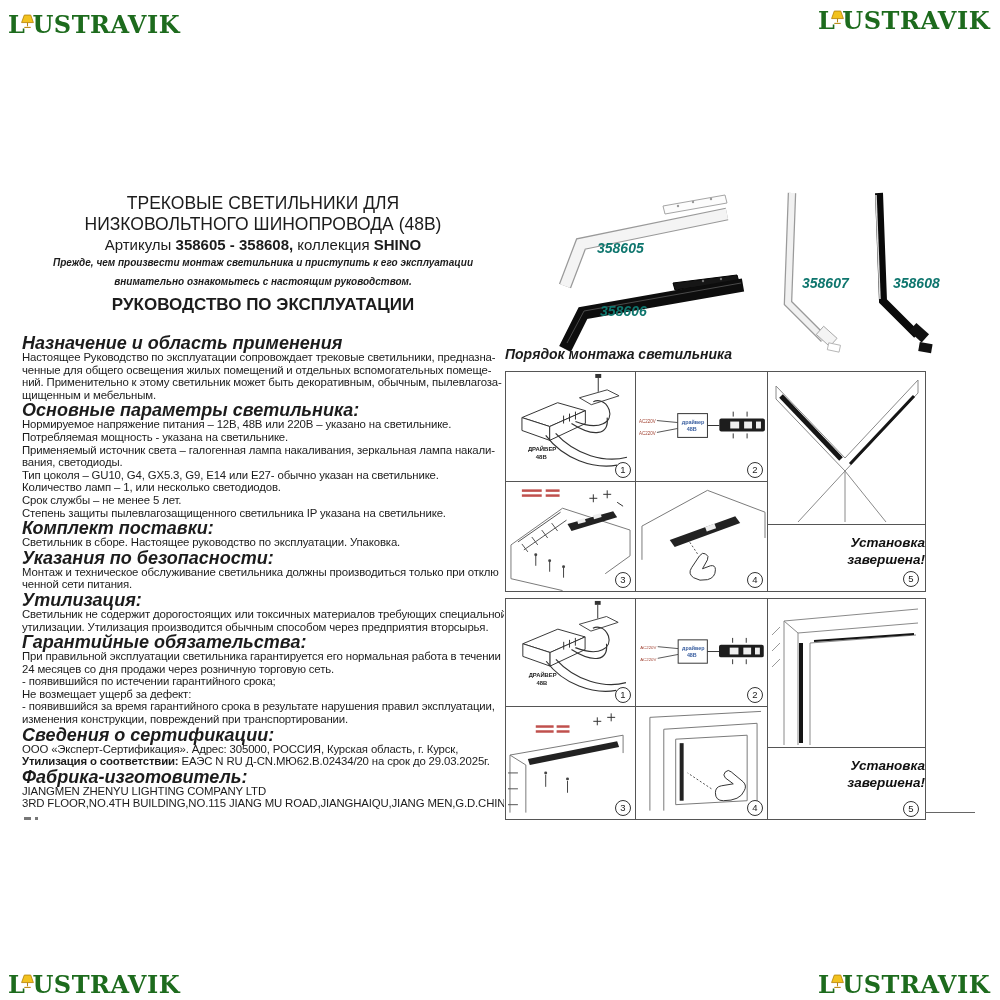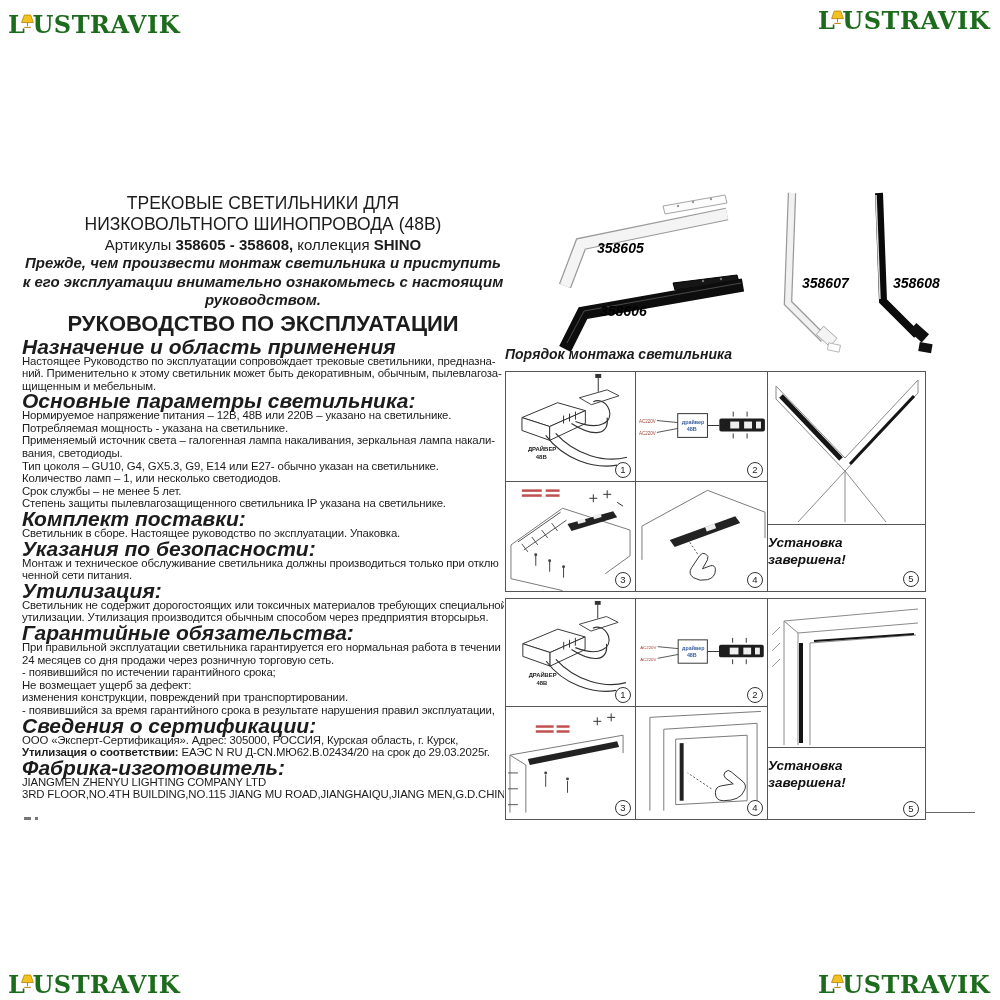--- a/index.html
+++ b/index.html
@@ -11,47 +11,47 @@
   .logo{position:absolute;display:flex;align-items:flex-start;
         font-family:"DejaVu Serif",serif;font-weight:700;font-size:24px;
         color:#1d6b1d;letter-spacing:.5px;line-height:26px;white-space:nowrap}
   .lamp{width:15px;height:15px;margin:2px -3px 0 -5px}
 
   
   .left-col{position:absolute;left:22px;top:193px;width:482px}
   .doc-title{text-align:center;font-weight:400;font-size:17.5px;line-height:21px}
   .subtitle{text-align:center;font-size:15px;line-height:19px}
   .subtitle b{font-weight:700}
-  .notice{text-align:center;font-weight:700;font-style:italic;font-size:15px;line-height:18.5px}
-  .manual-title{text-align:center;font-weight:700;font-size:22px;line-height:25px;margin:1px 0 2px}
-  .sec-heading{font-weight:700;font-style:italic;font-size:21px;line-height:16px;padding-top:1px}
+  .notice{text-align:center;font-weight:700;font-style:italic;font-size:10px;line-height:18.5px}
+  .manual-title{text-align:center;font-weight:700;font-size:17px;line-height:25px;margin:1px 0 17px}
+  .sec-heading{font-weight:700;font-style:italic;font-size:18px;line-height:16px;padding-top:1px}
   .sec-line{font-size:11.4px;line-height:12.6px;white-space:nowrap;overflow:hidden;letter-spacing:-.15px}
   .sec-line b{font-weight:700}
   .cutoff{position:absolute;left:24px;top:817px;width:30px;height:3px;
           background:linear-gradient(90deg,#777 0 7px,transparent 7px 11px,#777 11px 14px,transparent 14px 100%)}
 
   
   .products{position:absolute;left:505px;top:183px;width:490px;height:170px}
   .products svg{position:absolute}
-  .p-label{position:absolute;font-style:italic;font-weight:700;font-size:14px;color:#000000;white-space:nowrap}
+  .p-label{position:absolute;font-style:italic;font-weight:700;font-size:14px;color:#0f766e;white-space:nowrap}
 
   .montage-heading{position:absolute;left:505px;top:346px;font-weight:700;font-style:italic;font-size:14px}
 
   
   .grid{position:absolute;left:505px;width:419px;border:1px solid #555;background:#fff;box-sizing:content-box}
   #grid1{top:371px;height:219px}
   #grid2{top:598px;height:220px}
   .cell{position:absolute;box-sizing:border-box;overflow:hidden}
   .br{border-right:1px solid #555}
   .bb{border-bottom:1px solid #555}
   .art{position:absolute;left:0;top:0;width:100%;height:100%}
   .step{position:absolute;right:4px;bottom:3px;width:14px;height:14px;border:1px solid #333;
         border-radius:50%;font-size:9.5px;line-height:14px;text-align:center;color:#222;background:#fff}
   .divider{position:absolute;left:0;right:0;height:1px;background:#555}
-  .done{position:absolute;left:0;right:0;text-align:left;font-weight:700;font-style:italic;
+  .done{position:absolute;left:0;right:0;text-align:right;font-weight:700;font-style:italic;
         font-size:13.5px;line-height:17px;color:#111}
   .artifact-line{position:absolute;left:925px;top:812px;width:50px;height:1px;background:#666}
 </style>
 </head>
 <body>
 
 <div class="logo" style="left:8px;top:12px">
   <span>L</span>
     <svg class="lamp" viewBox="0 0 14 14">
       <polygon points="4,1 10,1 12.5,8 1.5,8" fill="#f2c21f" stroke="#b8860b" stroke-width="0.8"></polygon>
@@ -90,20 +90,21 @@
 
 <div class="left-col">
   <div class="doc-title">ТРЕКОВЫЕ СВЕТИЛЬНИКИ ДЛЯ</div>
   <div class="doc-title">НИЗКОВОЛЬТНОГО ШИНОПРОВОДА (48В)</div>
   <div class="subtitle"><span>Артикулы </span><b>358605 - 358608,</b><span> коллекция </span><b>SHINO</b></div>
   <div class="notice">Прежде, чем произвести монтаж светильника и приступить к его эксплуатации внимательно ознакомьтесь с настоящим руководством.</div>
   <div class="manual-title">РУКОВОДСТВО ПО ЭКСПЛУАТАЦИИ</div>
   <div>
       <div class="sec-heading">Назначение и область применения</div>
       <div class="sec-line">Настоящее Руководство по эксплуатации сопровождает трековые светильники, предназна-</div>
+      <div class="sec-line">ченные для общего освещения жилых помещений и отдельных вспомогательных помеще-</div>
       <div class="sec-line">ний. Применительно к этому светильник может быть декоративным, обычным, пылевлагоза-</div>
       <div class="sec-line">щищенным и мебельным.</div>
       <div class="sec-heading">Основные параметры светильника:</div>
       <div class="sec-line">Нормируемое напряжение питания – 12В, 48В или 220В – указано на светильнике.</div>
       <div class="sec-line">Потребляемая мощность - указана на светильнике.</div>
       <div class="sec-line">Применяемый источник света – галогенная лампа накаливания, зеркальная лампа накали-</div>
       <div class="sec-line">вания, светодиоды.</div>
       <div class="sec-line">Тип цоколя – GU10, G4, GX5.3, G9, E14 или E27- обычно указан на светильнике.</div>
       <div class="sec-line">Количество ламп – 1, или несколько светодиодов.</div>
       <div class="sec-line">Срок службы – не менее 5 лет.</div>
@@ -114,22 +115,22 @@
       <div class="sec-line">Монтаж и техническое обслуживание светильника должны производиться только при отклю</div>
       <div class="sec-line">ченной сети питания.</div>
       <div class="sec-heading">Утилизация:</div>
       <div class="sec-line">Светильник не содержит дорогостоящих или токсичных материалов требующих специальной</div>
       <div class="sec-line">утилизации. Утилизация производится обычным способом через предприятия вторсырья.</div>
       <div class="sec-heading">Гарантийные обязательства:</div>
       <div class="sec-line">При правильной эксплуатации светильника гарантируется его нормальная работа в течении</div>
       <div class="sec-line">24 месяцев со дня продажи через розничную торговую сеть.</div>
       <div class="sec-line">- появившийся по истечении гарантийного срока;</div>
       <div class="sec-line">Не возмещает ущерб за дефект:</div>
+      <div class="sec-line">- появившийся за время гарантийного срока в результате нарушения правил эксплуатации,</div>
       <div class="sec-line">изменения конструкции, повреждений при транспортировании.</div>
-      <div class="sec-line">- появившийся за время гарантийного срока в результате нарушения правил эксплуатации,</div>
       <div class="sec-heading">Сведения о сертификации:</div>
       <div class="sec-line">ООО «Эксперт-Сертификация». Адрес: 305000, РОССИЯ, Курская область, г. Курск,</div>
       <div class="sec-line"><b>Утилизация о соответствии:</b> ЕАЭС N RU Д-CN.МЮ62.В.02434/20 на срок до 29.03.2025г.</div>
       <div class="sec-heading">Фабрика-изготовитель:</div>
       <div class="sec-line">JIANGMEN ZHENYU LIGHTING COMPANY LTD</div>
       <div class="sec-line">3RD FLOOR,NO.4TH BUILDING,NO.115 JIANG MU ROAD,JIANGHAIQU,JIANG MEN,G.D.CHINA</div>
     </div>
 </div>
 <div class="cutoff"></div>
 

